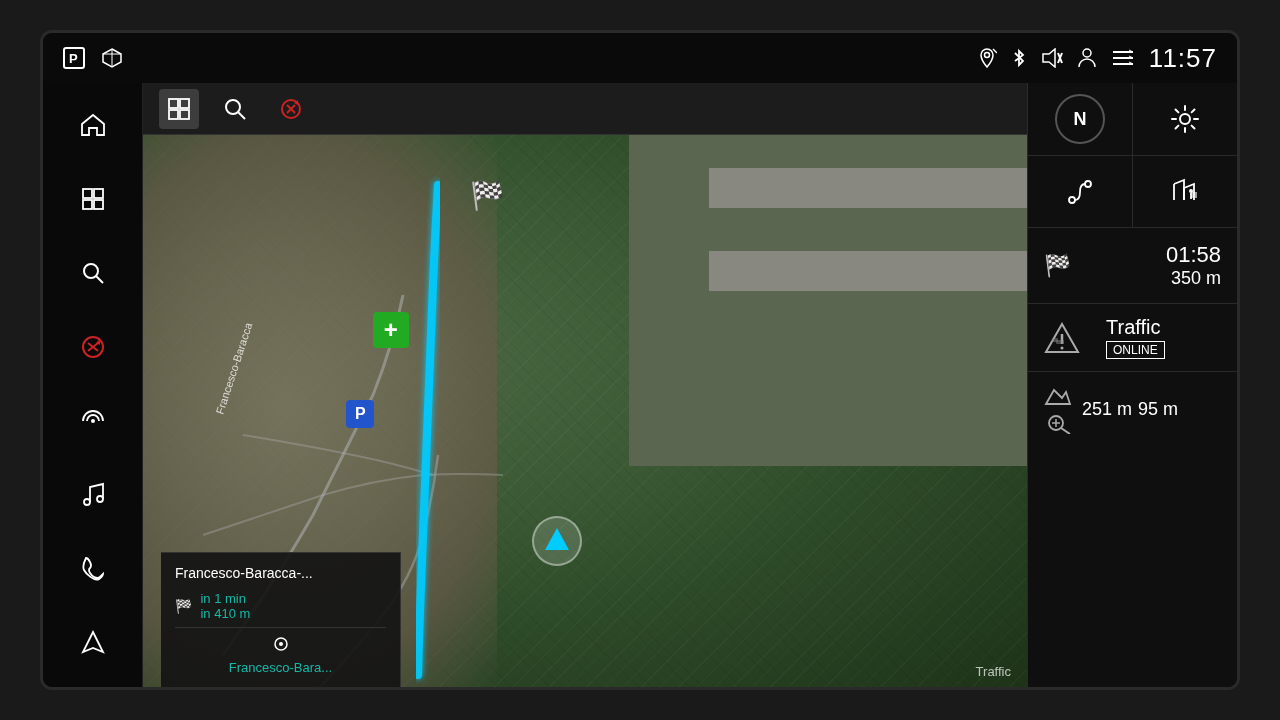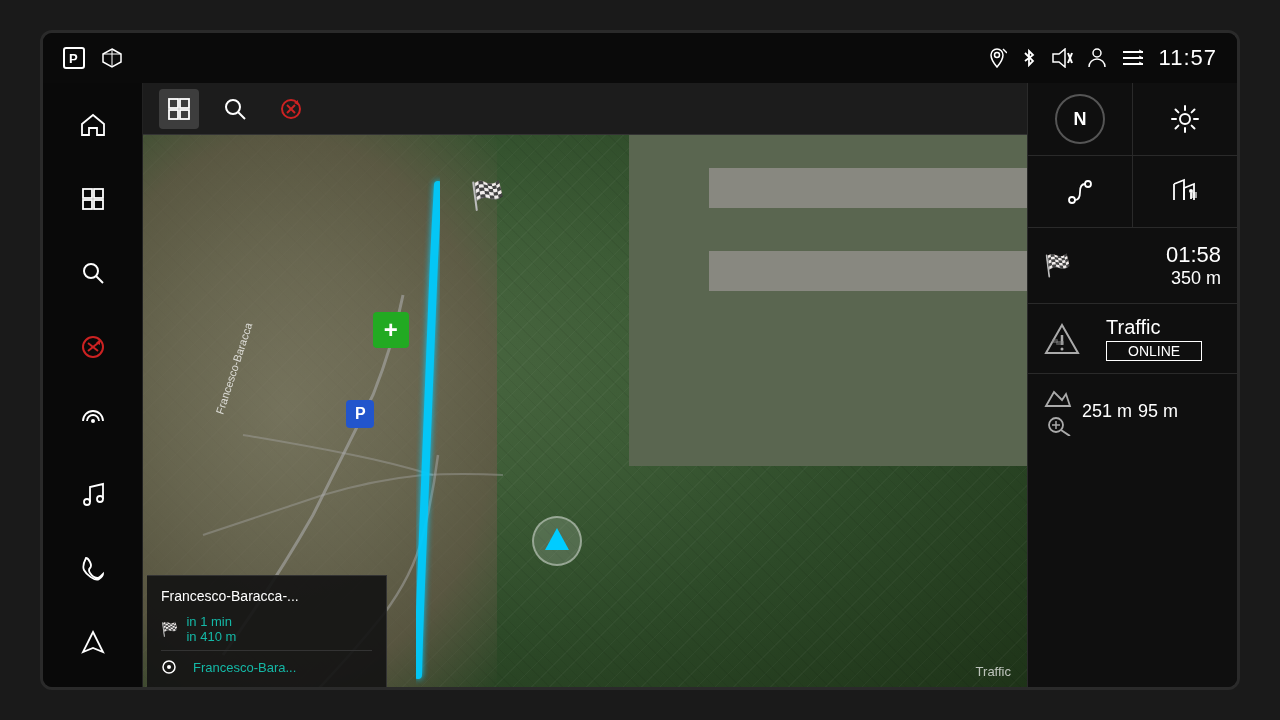--- a/index.html
+++ b/index.html
@@ -54,21 +54,21 @@
       color: white;
     }
 
     .status-icon {
       color: white;
       font-size: 18px;
     }
 
     .clock {
       color: white;
-      font-size: 22px;
+      font-size: 26px;
       font-weight: 300;
       letter-spacing: 1px;
     }
 
     
     .main-content {
       position: absolute;
       top: 50px;
       left: 0;
       right: 0;
@@ -274,21 +274,21 @@
       bottom: 8px;
       right: 16px;
       color: rgba(255,255,255,0.7);
       font-size: 13px;
     }
 
     
     .nav-info-panel {
       position: absolute;
       bottom: 0;
-      left: 4px;
+      left: 18px;
       width: 240px;
       background: rgba(20,20,20,0.92);
       border-top: 1px solid #333;
       border-right: 1px solid #333;
       padding: 12px 14px;
     }
 
     .street-name {
       color: white;
       font-size: 14px;
@@ -308,24 +308,25 @@
     }
 
     .eta-text {
       color: #14b8a6;
       font-size: 13px;
     }
 
     .destination-row {
       display: flex;
       align-items: center;
-      gap: 16px;
+      gap: 8px;
       margin-top: 6px;
       border-top: 1px solid #333;
       padding-top: 8px;
+      flex-direction: column;
     }
 
     
     .right-panel {
       width: 210px;
       background: rgba(15,15,15,0.97);
       display: flex;
       flex-direction: column;
       border-left: 1px solid #2a2a2a;
       z-index: 10;
@@ -426,22 +427,22 @@
 
     .traffic-label {
       color: white;
       font-size: 20px;
     }
 
     .traffic-badge {
       display: inline-block;
       border: 1px solid white;
       color: white;
-      font-size: 14px;
-      padding: 1px 21px;
+      font-size: 12px;
+      padding: 1px 6px;
       margin-top: 2px;
     }
 
     
     .terrain-section {
       padding: 12px 16px;
       display: flex;
       align-items: center;
       gap: 10px;
     }

